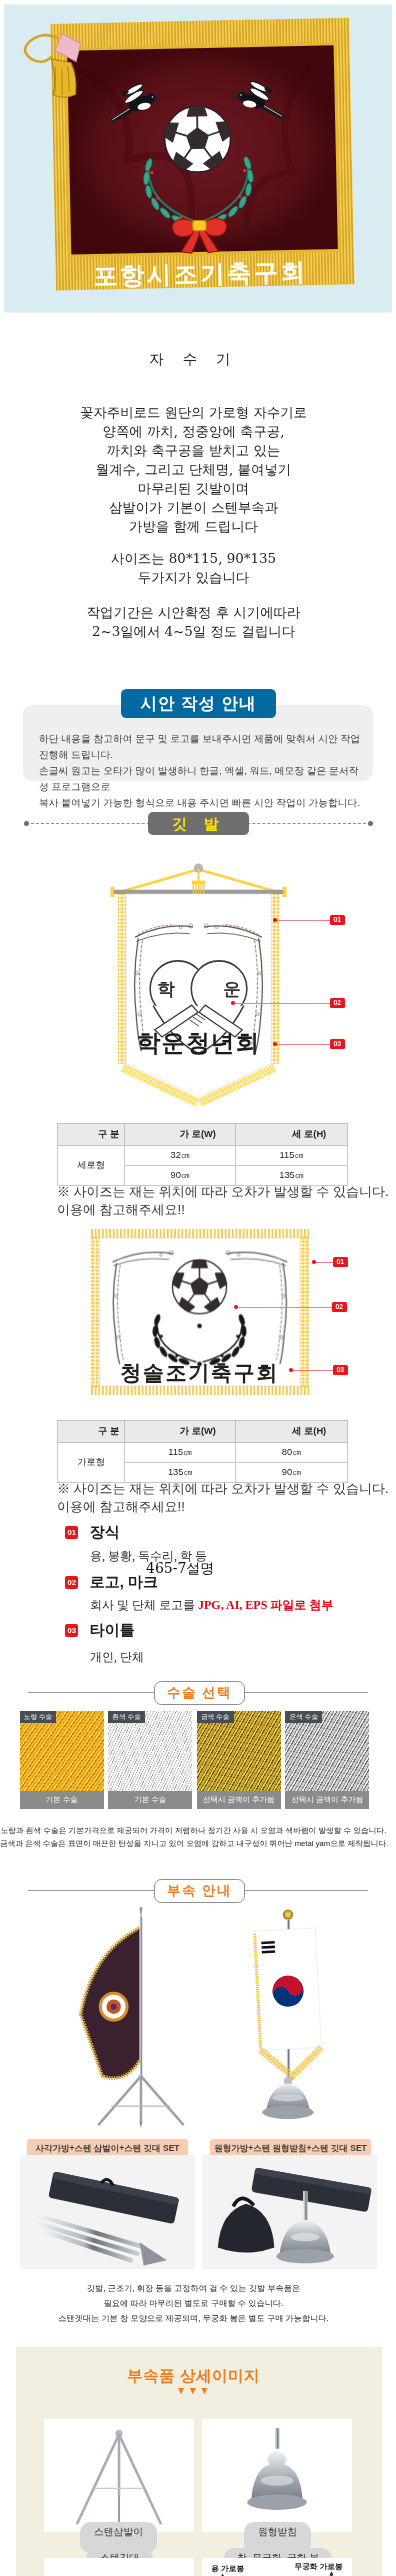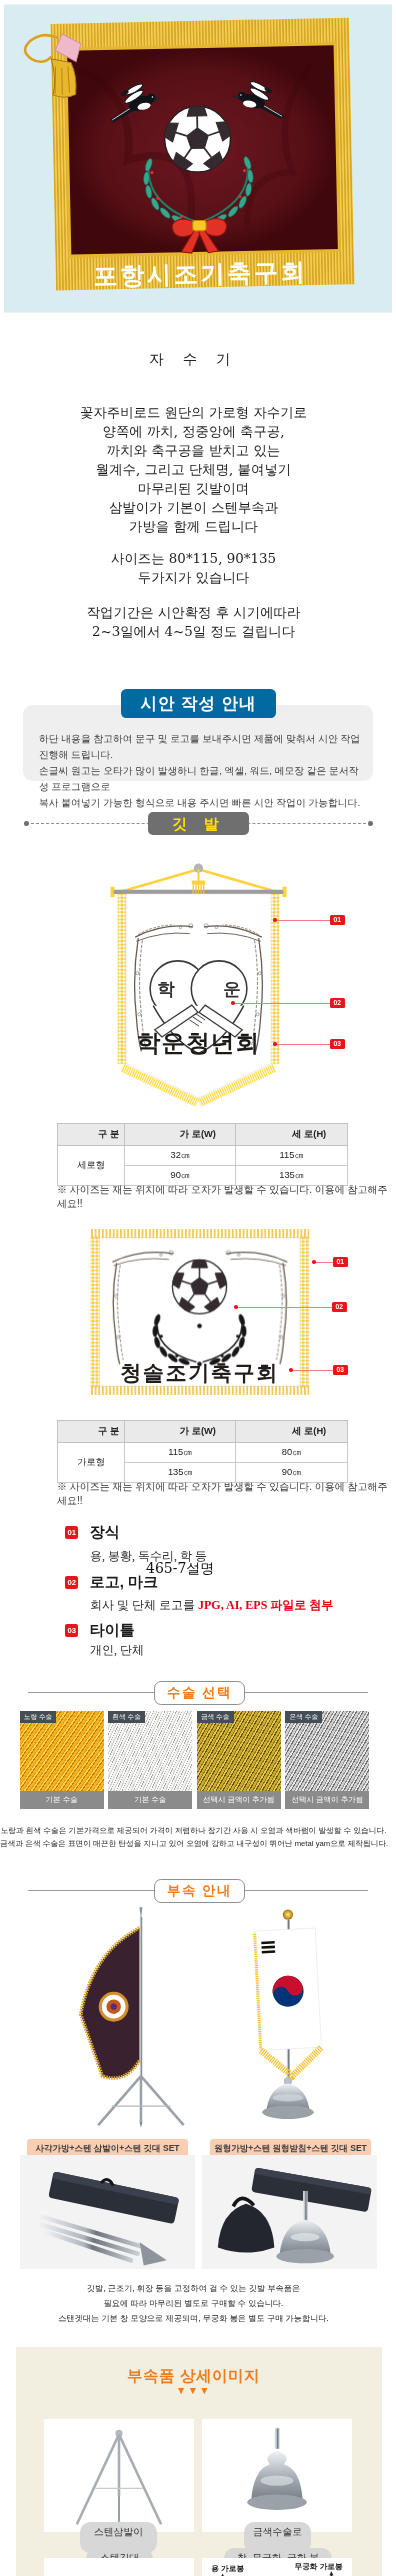--- a/index.html
+++ b/index.html
@@ -28,21 +28,21 @@
   .co{display:flex;align-items:center;height:10.3px;}
   .co-dot{width:3.6px;height:3.6px;border-radius:50%;background:#e8151a;flex:none;}
   .co-line{height:1px;background:#f07e84;flex:auto;}
   .co-box{width:15.5px;height:10.3px;flex:none;background:#e8151a;border-radius:1.5px;color:#fff;
           font-size:6.7px;font-weight:bold;text-align:center;line-height:10.3px;}
   
   table.size{border-collapse:collapse;width:291px;font-size:9.3px;color:#222;
              border-top:1px solid #777;border-bottom:1px solid #777;}
   table.size th{background:#eaeaea;font-weight:bold;height:18.5px;border:0.5px solid #c2c2c2;padding-left:36px;}
   table.size td{height:17px;text-align:center;border:0.5px solid #c9c9c9;background:#fff;}
-  .size-note{font-size:10px;color:#333;}
+  .size-note{font-size:13px;color:#333;}
   
   .feat-badge{width:13.4px;height:13.4px;background:#e8151a;border-radius:2.1px;color:#fff;
               font-weight:bold;font-size:7.7px;text-align:center;line-height:13.4px;}
   .feat-title{font-size:15px;font-weight:bold;color:#1b1b1b;}
   .feat-desc{font-size:12px;color:#2a2a2a;font-family:Liberation Serif, serif;}
   .hand{font-family:"DejaVu Serif",serif;font-size:14px;color:#111;}
   .red{color:#e60012;font-weight:bold;}
   
   .swrow{display:flex;gap:4.6px;}
   .swcard{width:84px;height:98px;position:relative;flex:none;}
@@ -409,21 +409,21 @@
   <div class="feat-desc" style="margin:5.2px 0 0 25px">
     <span>회사 및 단체 로고를 </span><span class="red">JPG, AI, EPS 파일로 첨부</span>
   </div>
 </div>
 <div class="abs hand" style="left:146px;top:1560px">465-7설명</div>
 <div class="abs" style="left:65px;top:1621px">
   <div style="display:flex;gap:11.3px;align-items:center">
     <span class="feat-badge">03</span>
     <span class="feat-title">타이틀</span>
   </div>
-  <div class="feat-desc" style="margin:2px 0 0 25px">개인, 단체</div>
+  <div class="feat-desc" style="margin:9px 0 0 25px">개인, 단체</div>
 </div>
 
 <div class="abs odiv-line" style="left:28px;top:1692px;width:340px"></div>
 <div class="abs odiv-box" style="left:154px;top:1681px;width:89px">수술 선택</div>
 
 <div class="abs swrow" style="left:19.6px;top:1711px">
   <div class="swcard">
     <div class="swphoto tx-yellow"></div>
     <div class="swtag">노랑 수술</div>
     <div class="swcap">기본 수술</div>
@@ -546,21 +546,21 @@
   <polygon points="143,200 149,200 146,214" fill="#7d848c"></polygon>
 </svg>
 <svg class="abs white-card" style="left:202px;top:2419px" width="150" height="113" viewBox="0 0 292 220">
   <rect width="292" height="220" fill="#fff"></rect>
   <rect x="141" y="18" width="10" height="40" fill="url(#chrome)"></rect>
   <path d="M96,158 Q100,98 132,88 Q118,72 146,62 Q174,72 160,88 Q192,98 196,158 Z" fill="url(#chromeV)"></path>
   <ellipse cx="146" cy="162" rx="58" ry="15" fill="#9aa1a8"></ellipse>
   <ellipse cx="146" cy="120" rx="32" ry="10" fill="#e3e7ea" opacity="0.6"></ellipse>
 </svg>
 <div class="abs pill" style="left:80px;top:2522px;width:77px">스텐삼발이</div>
-<div class="abs pill" style="left:244px;top:2522px;width:67px">금색수술로</div>
+<div class="abs pill" style="left:244px;top:2522px;width:67px">원형받침</div>
 
 <div class="abs pill" style="left:86px;top:2548px;width:67px">스텐깃대</div>
 <div class="abs pill" style="left:224px;top:2548px;width:108px">창, 무궁화, 국화 봉</div>
 
 <svg class="abs white-card" style="left:44px;top:2558px" width="150" height="114" viewBox="0 0 292 222">
   <rect width="292" height="222" fill="#fff"></rect>
   <g stroke="url(#chrome)" stroke-width="10" stroke-linecap="round">
     <line x1="35" y1="50" x2="225" y2="140"></line>
     <line x1="32" y1="68" x2="218" y2="156"></line>
     <line x1="45" y1="88" x2="208" y2="170"></line>

